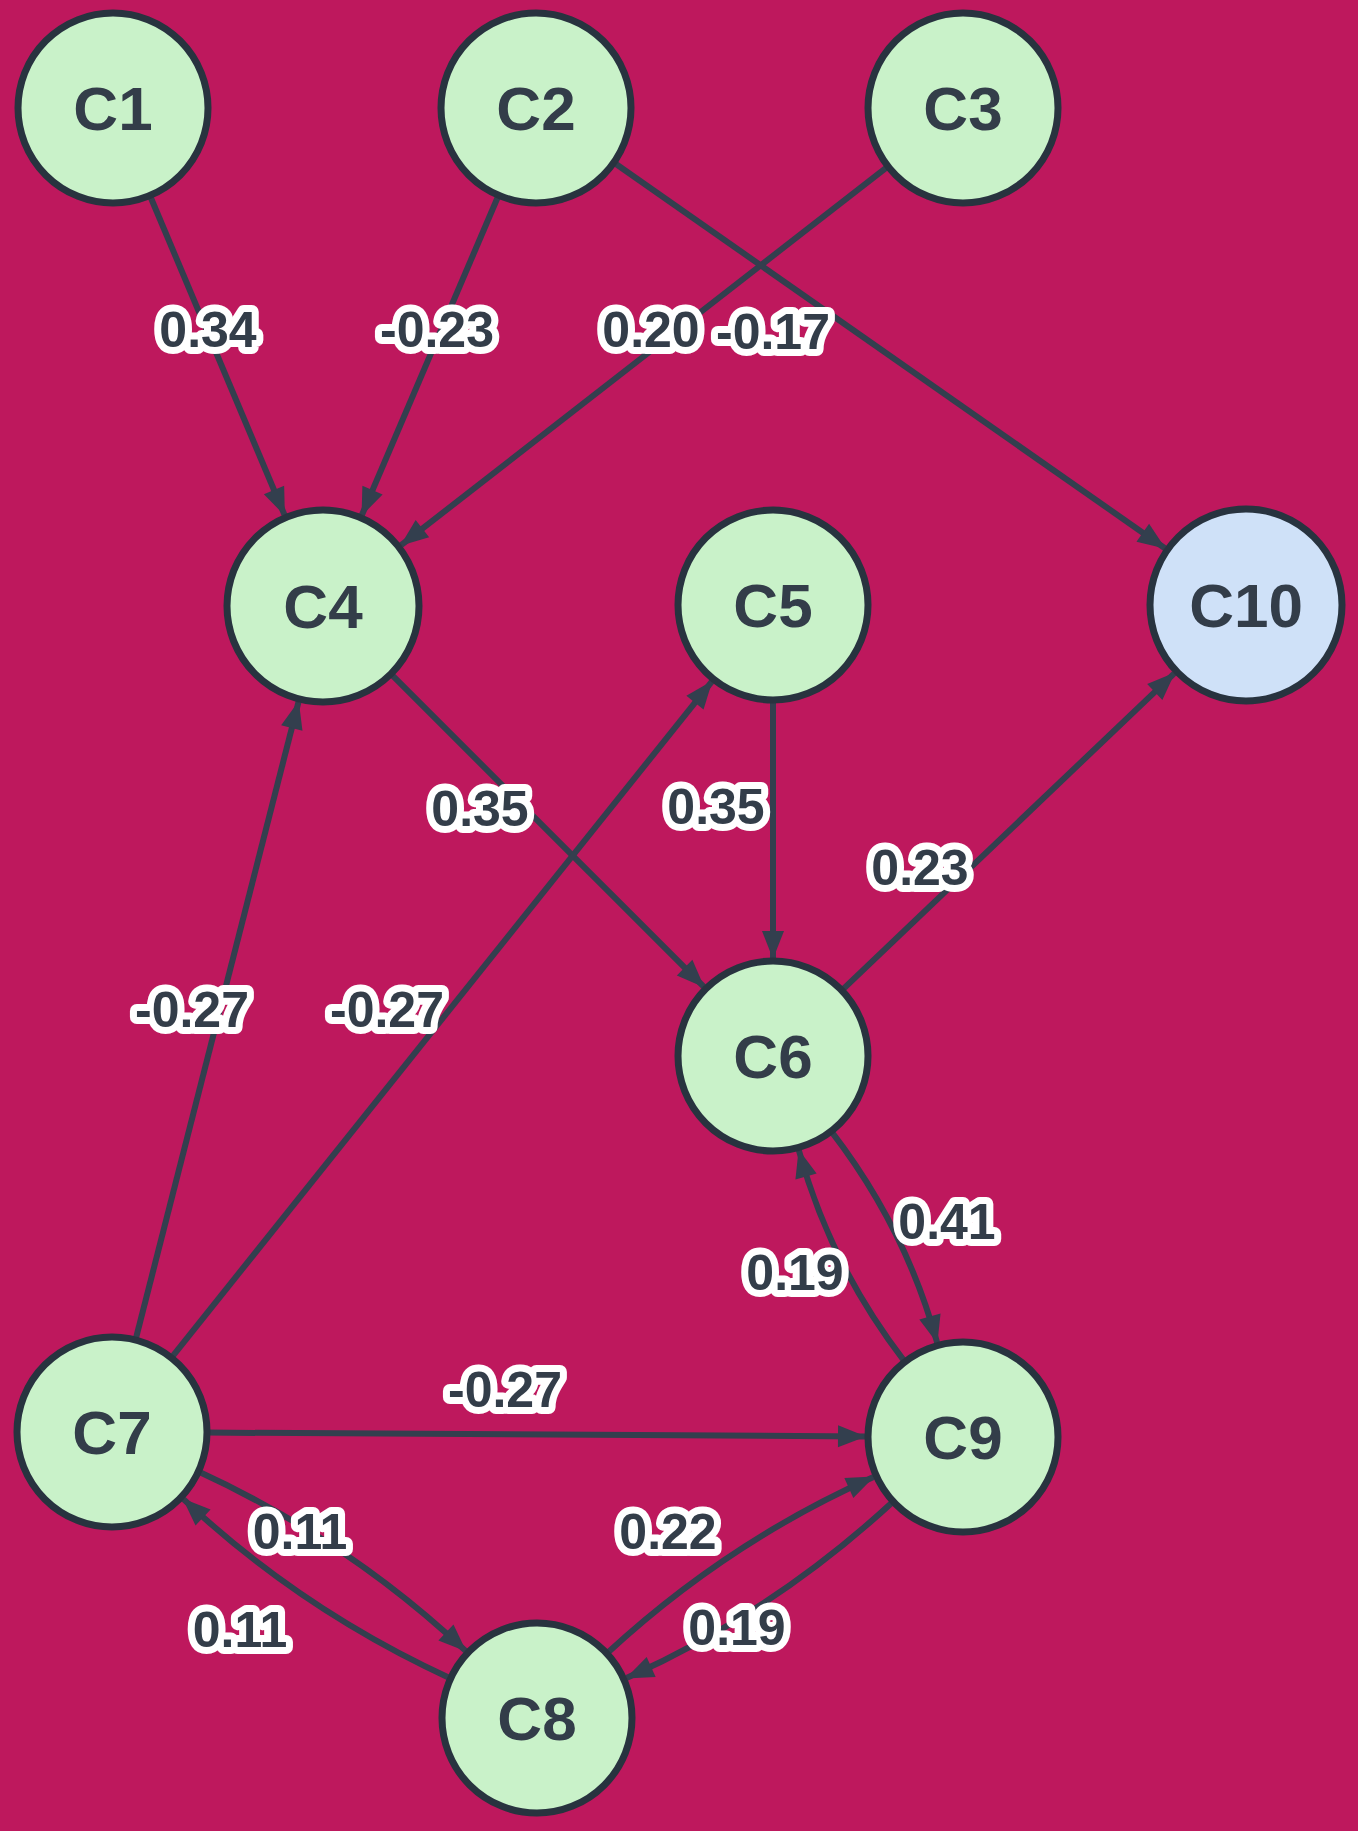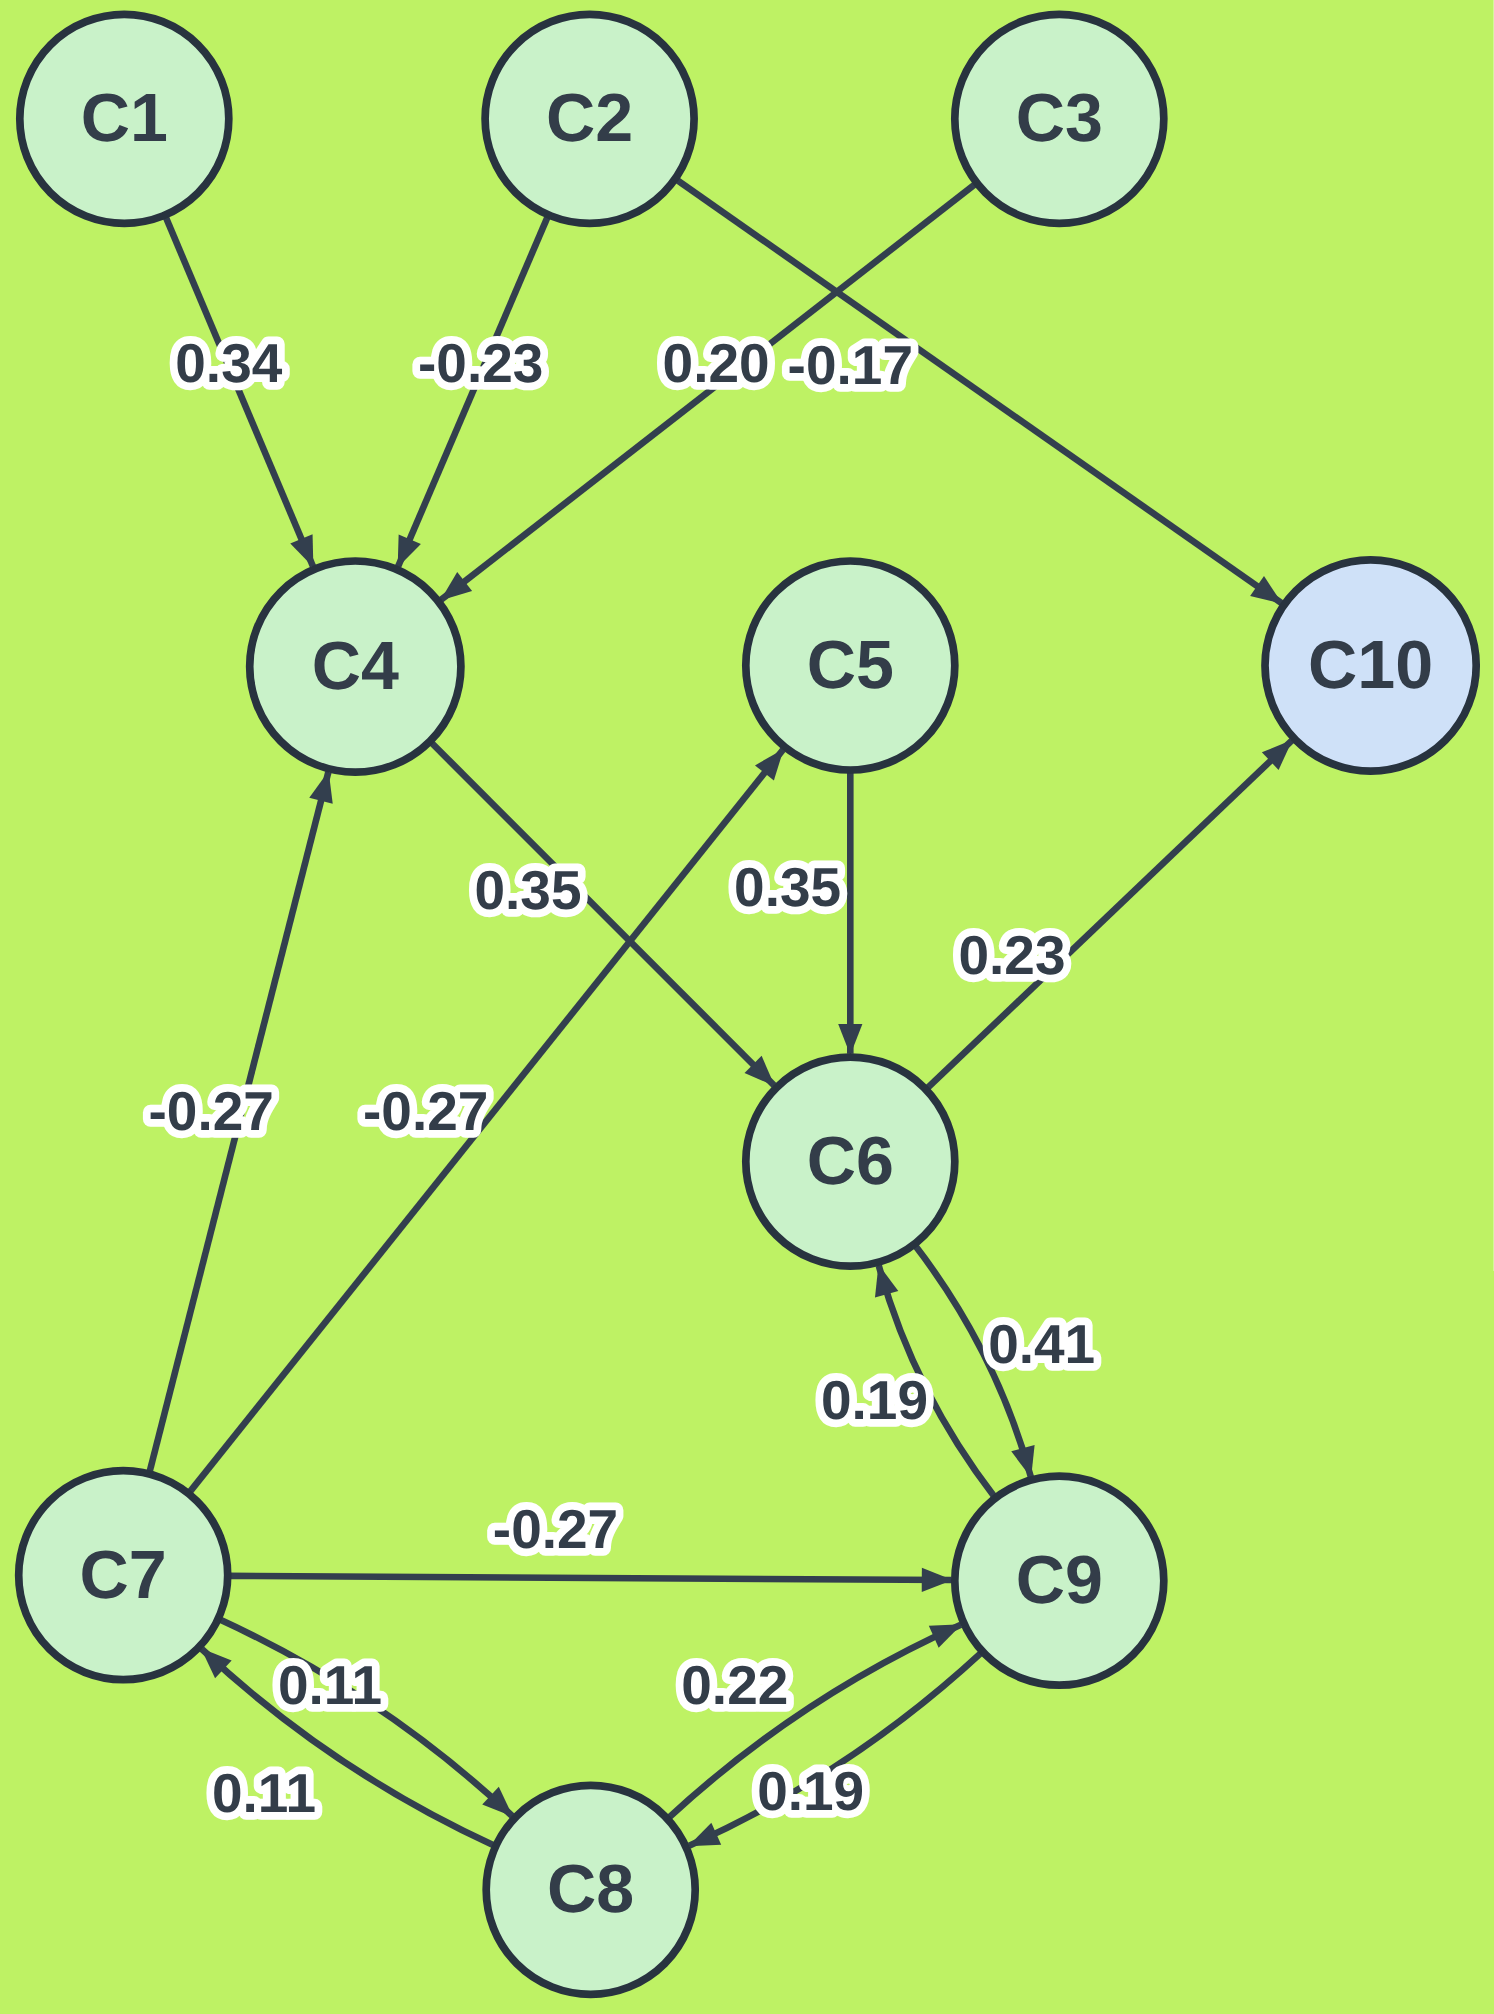--- a/index.html
+++ b/index.html
@@ -5,21 +5,21 @@
   html, body {
     margin: 0;
     padding: 0;
     background: #ffffff;
     font-family: "Liberation Sans", sans-serif;
   }
   .stage {
     position: relative;
     width: 1358px;
     height: 1831px;
-    background: #bef264;
+    background: #be185d;
     overflow: hidden;
   }
   svg { display: block; }
   .edge-path {
     fill: none;
     stroke-width: 6px;
     stroke-linecap: butt;
   }
   .node-circle {
     stroke-width: 7px;

